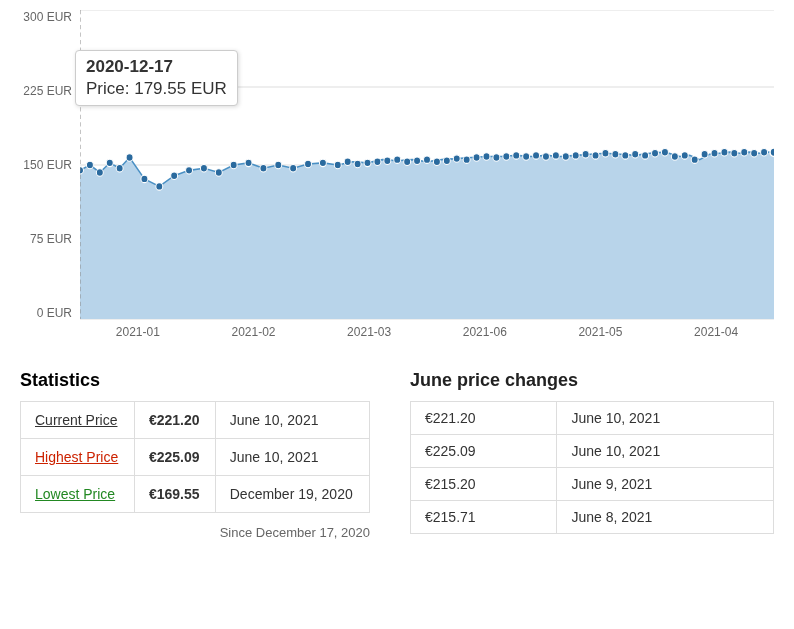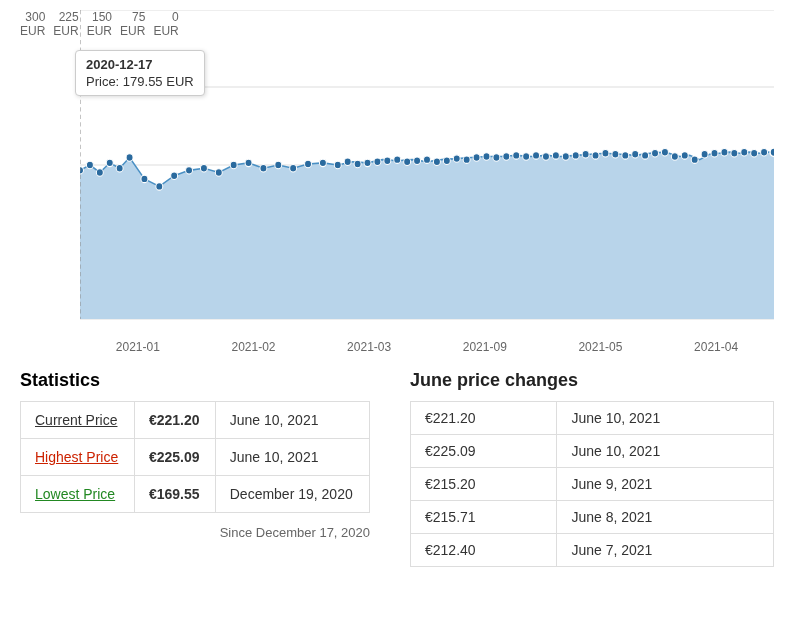--- a/index.html
+++ b/index.html
@@ -25,21 +25,21 @@
       height: 100%;
     }
 
     .y-axis-labels {
       position: absolute;
       left: 0;
       top: 0;
       height: 100%;
       width: 60px;
       display: flex;
-      flex-direction: row;
+      flex-direction: column;
       justify-content: space-between;
       padding-bottom: 30px;
     }
 
     .y-label {
       font-size: 12px;
       color: #666;
       text-align: right;
       padding-right: 8px;
     }
@@ -54,21 +54,21 @@
 
     .x-axis {
       position: absolute;
       left: 60px;
       right: 0;
       bottom: 0;
       height: 30px;
       display: flex;
       justify-content: space-around;
       align-items: flex-start;
-      padding-top: 20px;
+      padding-top: 5px;
     }
 
     .x-label {
       font-size: 12px;
       color: #666;
     }
 
     svg.chart-svg {
       width: 100%;
       height: 100%;
@@ -76,21 +76,21 @@
 
     
     .tooltip {
       position: absolute;
       left: 55px;
       top: 40px;
       background: white;
       border: 1px solid #ccc;
       border-radius: 4px;
       padding: 6px 10px;
-      font-size: 13px;
+      font-size: 17px;
       box-shadow: 1px 1px 4px rgba(0,0,0,0.15);
       z-index: 10;
       pointer-events: none;
     }
 
     .tooltip-date {
       font-weight: bold;
       margin-bottom: 2px;
     }
 
@@ -397,21 +397,21 @@
 
     <div class="tooltip">
       <div class="tooltip-date">2020-12-17</div>
       <div class="tooltip-price">Price: 179.55 EUR</div>
     </div>
 
     <div class="x-axis">
       <span class="x-label">2021-01</span>
       <span class="x-label">2021-02</span>
       <span class="x-label">2021-03</span>
-      <span class="x-label">2021-09</span>
+      <span class="x-label">2021-06</span>
       <span class="x-label">2021-05</span>
       <span class="x-label">2021-04</span>
     </div>
   </div>
 </div>
 
 <div class="bottom-section">
 
   <div class="statistics">
     <h3>Statistics</h3>
@@ -450,21 +450,17 @@
           <td class="pc-date">June 10, 2021</td>
         </tr>
         <tr>
           <td class="pc-value">€215.20</td>
           <td class="pc-date">June 9, 2021</td>
         </tr>
         <tr>
           <td class="pc-value">€215.71</td>
           <td class="pc-date">June 8, 2021</td>
         </tr>
-        <tr>
-          <td class="pc-value">€212.40</td>
-          <td class="pc-date">June 7, 2021</td>
-        </tr>
       </tbody>
     </table>
   </div>
 
 </div>
 
 </body></html>

